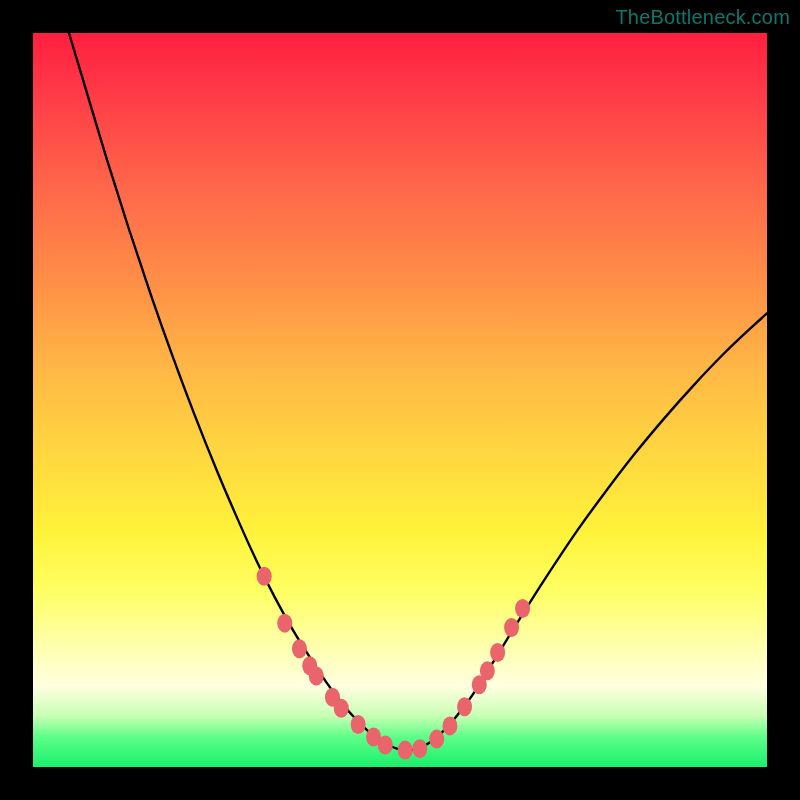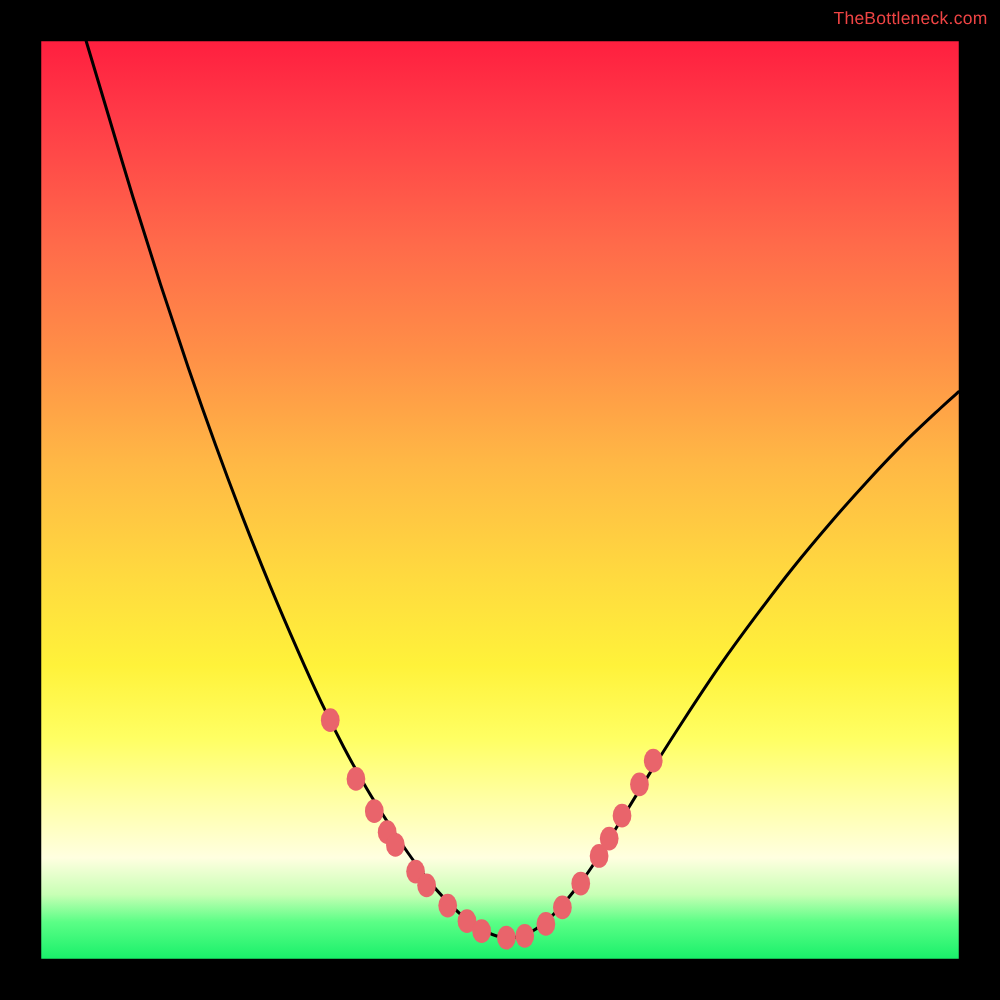--- a/index.html
+++ b/index.html
@@ -45,22 +45,22 @@
     left: 0;
     top: 0;
     width: 734px;
     height: 734px;
     overflow: visible;
   }
   .watermark {
     position: absolute;
     top: 6px;
     right: 10px;
-    color: #ef4444;
-    font-size: 14px;
+    color: #0f766e;
+    font-size: 20px;
     font-weight: 500;
     letter-spacing: 0.2px;
     user-select: none;
   }
 </style>
 </head>
 <body>
 
 <div class="frame">
   <div class="plot-area">

